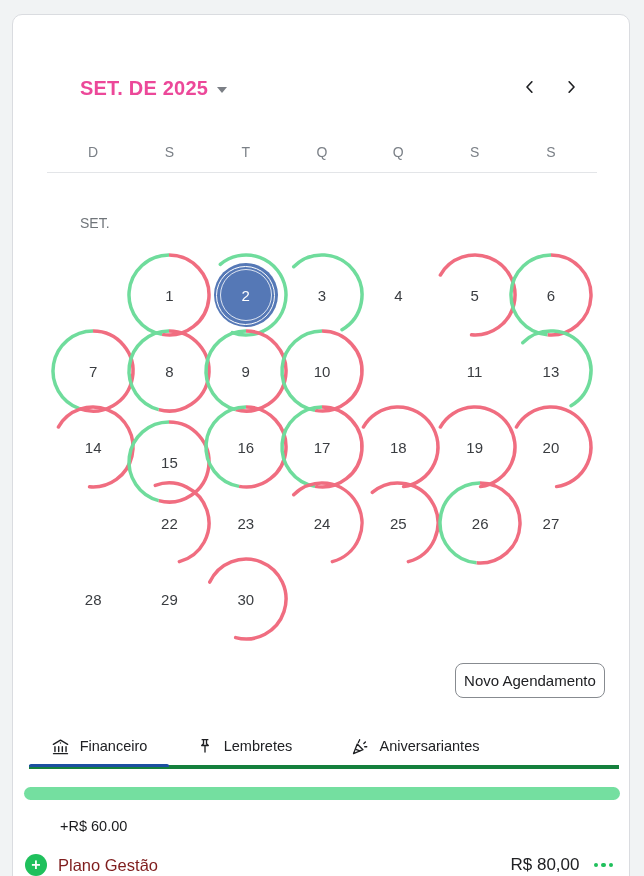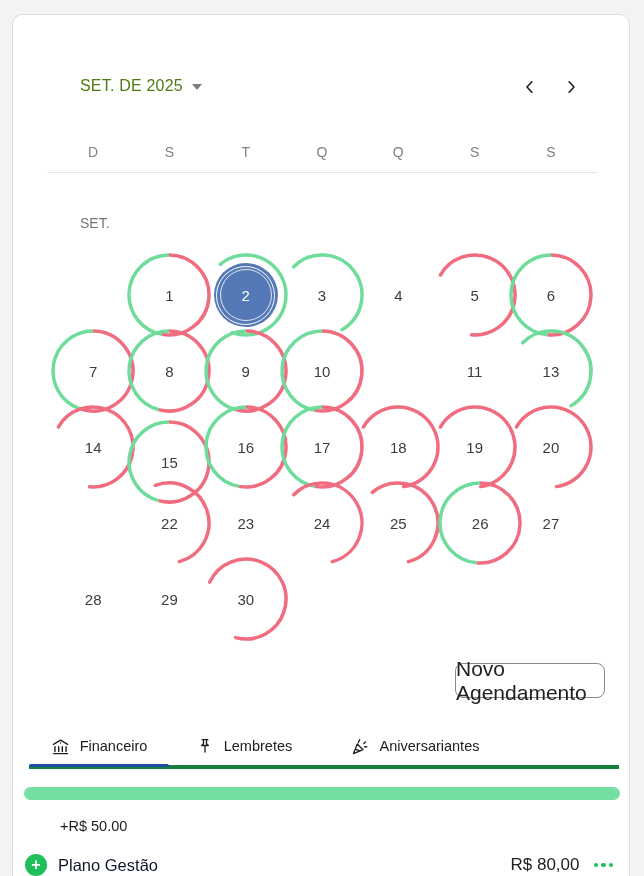--- a/index.html
+++ b/index.html
@@ -2,21 +2,21 @@
 <html><head>
 <meta charset="utf-8">
 <style>
   html,body{margin:0;padding:0;width:644px;height:876px;background:#f1f3f4;overflow:hidden;
     font-family:"Liberation Sans","DejaVu Sans",sans-serif;}
   .card{position:absolute;left:12px;top:14px;width:618px;height:880px;background:#fff;
     border:1px solid #dadce0;border-radius:10px;box-sizing:border-box;}
 
   
   .cal-header{position:absolute;left:67px;top:62px;display:flex;align-items:center;cursor:pointer;}
-  .month-title{font-size:16px;font-weight:400;color:#4d7c0f;letter-spacing:.2px;}
+  .month-title{font-size:20px;font-weight:700;color:#ec4899;letter-spacing:.2px;}
   .caret{width:0;height:0;border-left:5px solid transparent;border-right:5px solid transparent;
     border-top:6px solid #7b7f85;margin-left:9px;margin-top:2px;}
   .nav{position:absolute;right:44px;top:58px;display:flex;gap:13px;}
   .nav-btn{width:28px;height:28px;display:flex;align-items:center;justify-content:center;cursor:pointer;}
 
   
   .weekdays{position:absolute;left:42px;top:129px;width:534px;display:flex;}
   .weekdays span{width:76.3px;text-align:center;font-size:14px;color:#7b8087;}
   .wk-divider{position:absolute;left:34px;top:157px;width:550px;height:1px;background:#e3e5e8;}
   .month-row-label{position:absolute;left:67px;top:200px;font-size:14px;color:#70757a;}
@@ -29,40 +29,40 @@
     width:64px;height:64px;border-radius:50%;background:#5578b6;}
   .selected-disc::after{content:"";position:absolute;inset:2.5px;border:1.5px solid #fff;border-radius:50%;}
   .selected-disc::before{content:"";position:absolute;inset:6px;border:1px solid rgba(255,255,255,.8);border-radius:50%;}
   .day-num{position:absolute;left:50%;top:50%;transform:translate(-50%,-50%);
     font-size:15px;color:#3a3d41;z-index:2;}
   .day-num.sel{color:#fff;font-weight:500;}
 
   
   .new-appt{position:absolute;left:442px;top:648px;width:150px;height:35px;background:#fff;
     border:1px solid #878b90;border-radius:8px;display:flex;align-items:center;justify-content:center;
-    font-size:21px;color:#202124;cursor:pointer;box-sizing:border-box;}
+    font-size:15px;color:#202124;cursor:pointer;box-sizing:border-box;}
 
   
   .tabbar{position:absolute;left:16px;right:10px;top:712px;height:38px;
     border-bottom:4px solid #15803d;display:flex;}
   .tab{position:relative;display:flex;align-items:center;justify-content:center;gap:10px;
     cursor:pointer;height:100%;}
   .tab .tab-label{font-size:14.5px;font-weight:500;color:#202124;}
   .tab.active::after{content:"";position:absolute;left:0;right:0;bottom:-2px;height:3px;
     background:#1c4fa1;border-radius:2px 2px 0 0;}
   .tab-icon{display:flex;align-items:center;}
 
   
   .progress-bar{position:absolute;left:11px;top:772px;width:596px;height:13px;border-radius:7px;background:#74dfa0;}
   .total-label{position:absolute;left:47px;top:803px;font-size:14.5px;color:#1b1c1e;}
   .entry-row{position:absolute;left:12px;right:16px;top:828px;height:44px;display:flex;align-items:center;}
   .plus-circle{width:22px;height:22px;border-radius:50%;background:#1fc05c;display:flex;
     align-items:center;justify-content:center;flex:0 0 auto;cursor:pointer;}
   .plus-circle span{color:#fff;font-size:16px;font-weight:bold;line-height:1;margin-top:-1px;}
-  .entry-name{margin-left:11px;font-size:16.5px;color:#0f172a;}
+  .entry-name{margin-left:11px;font-size:16.5px;color:#7f1d1d;}
   .entry-amount{margin-left:auto;font-size:17px;color:#202124;}
   .dots{display:flex;gap:3px;margin-left:14px;cursor:pointer;}
   .dots i{width:4.5px;height:4.5px;border-radius:50%;background:#1fc05c;}
 </style>
 </head>
 <body>
 
 <div class="card">
 
   <div class="cal-header">
@@ -294,21 +294,21 @@
           <path d="M9.3 7.2c0-1.8 1.6-2.2 1.6-3.7"></path>
           <path d="M16.2 8.2l2-2"></path>
           <path d="M17.3 12.3h2.6"></path>
         </svg>
       </span>
       <span class="tab-label">Aniversariantes</span>
     </div>
   </div>
 
   <div class="progress-bar"></div>
-  <div class="total-label">+R$ 50.00</div>
+  <div class="total-label">+R$ 60.00</div>
 
   <div class="entry-row">
     <div class="plus-circle">
         <span>+</span>
       </div>
     <span class="entry-name">Plano Gestão</span>
     <span class="entry-amount">R$ 80,00</span>
     <span class="dots">
         <i></i>
         <i></i>

